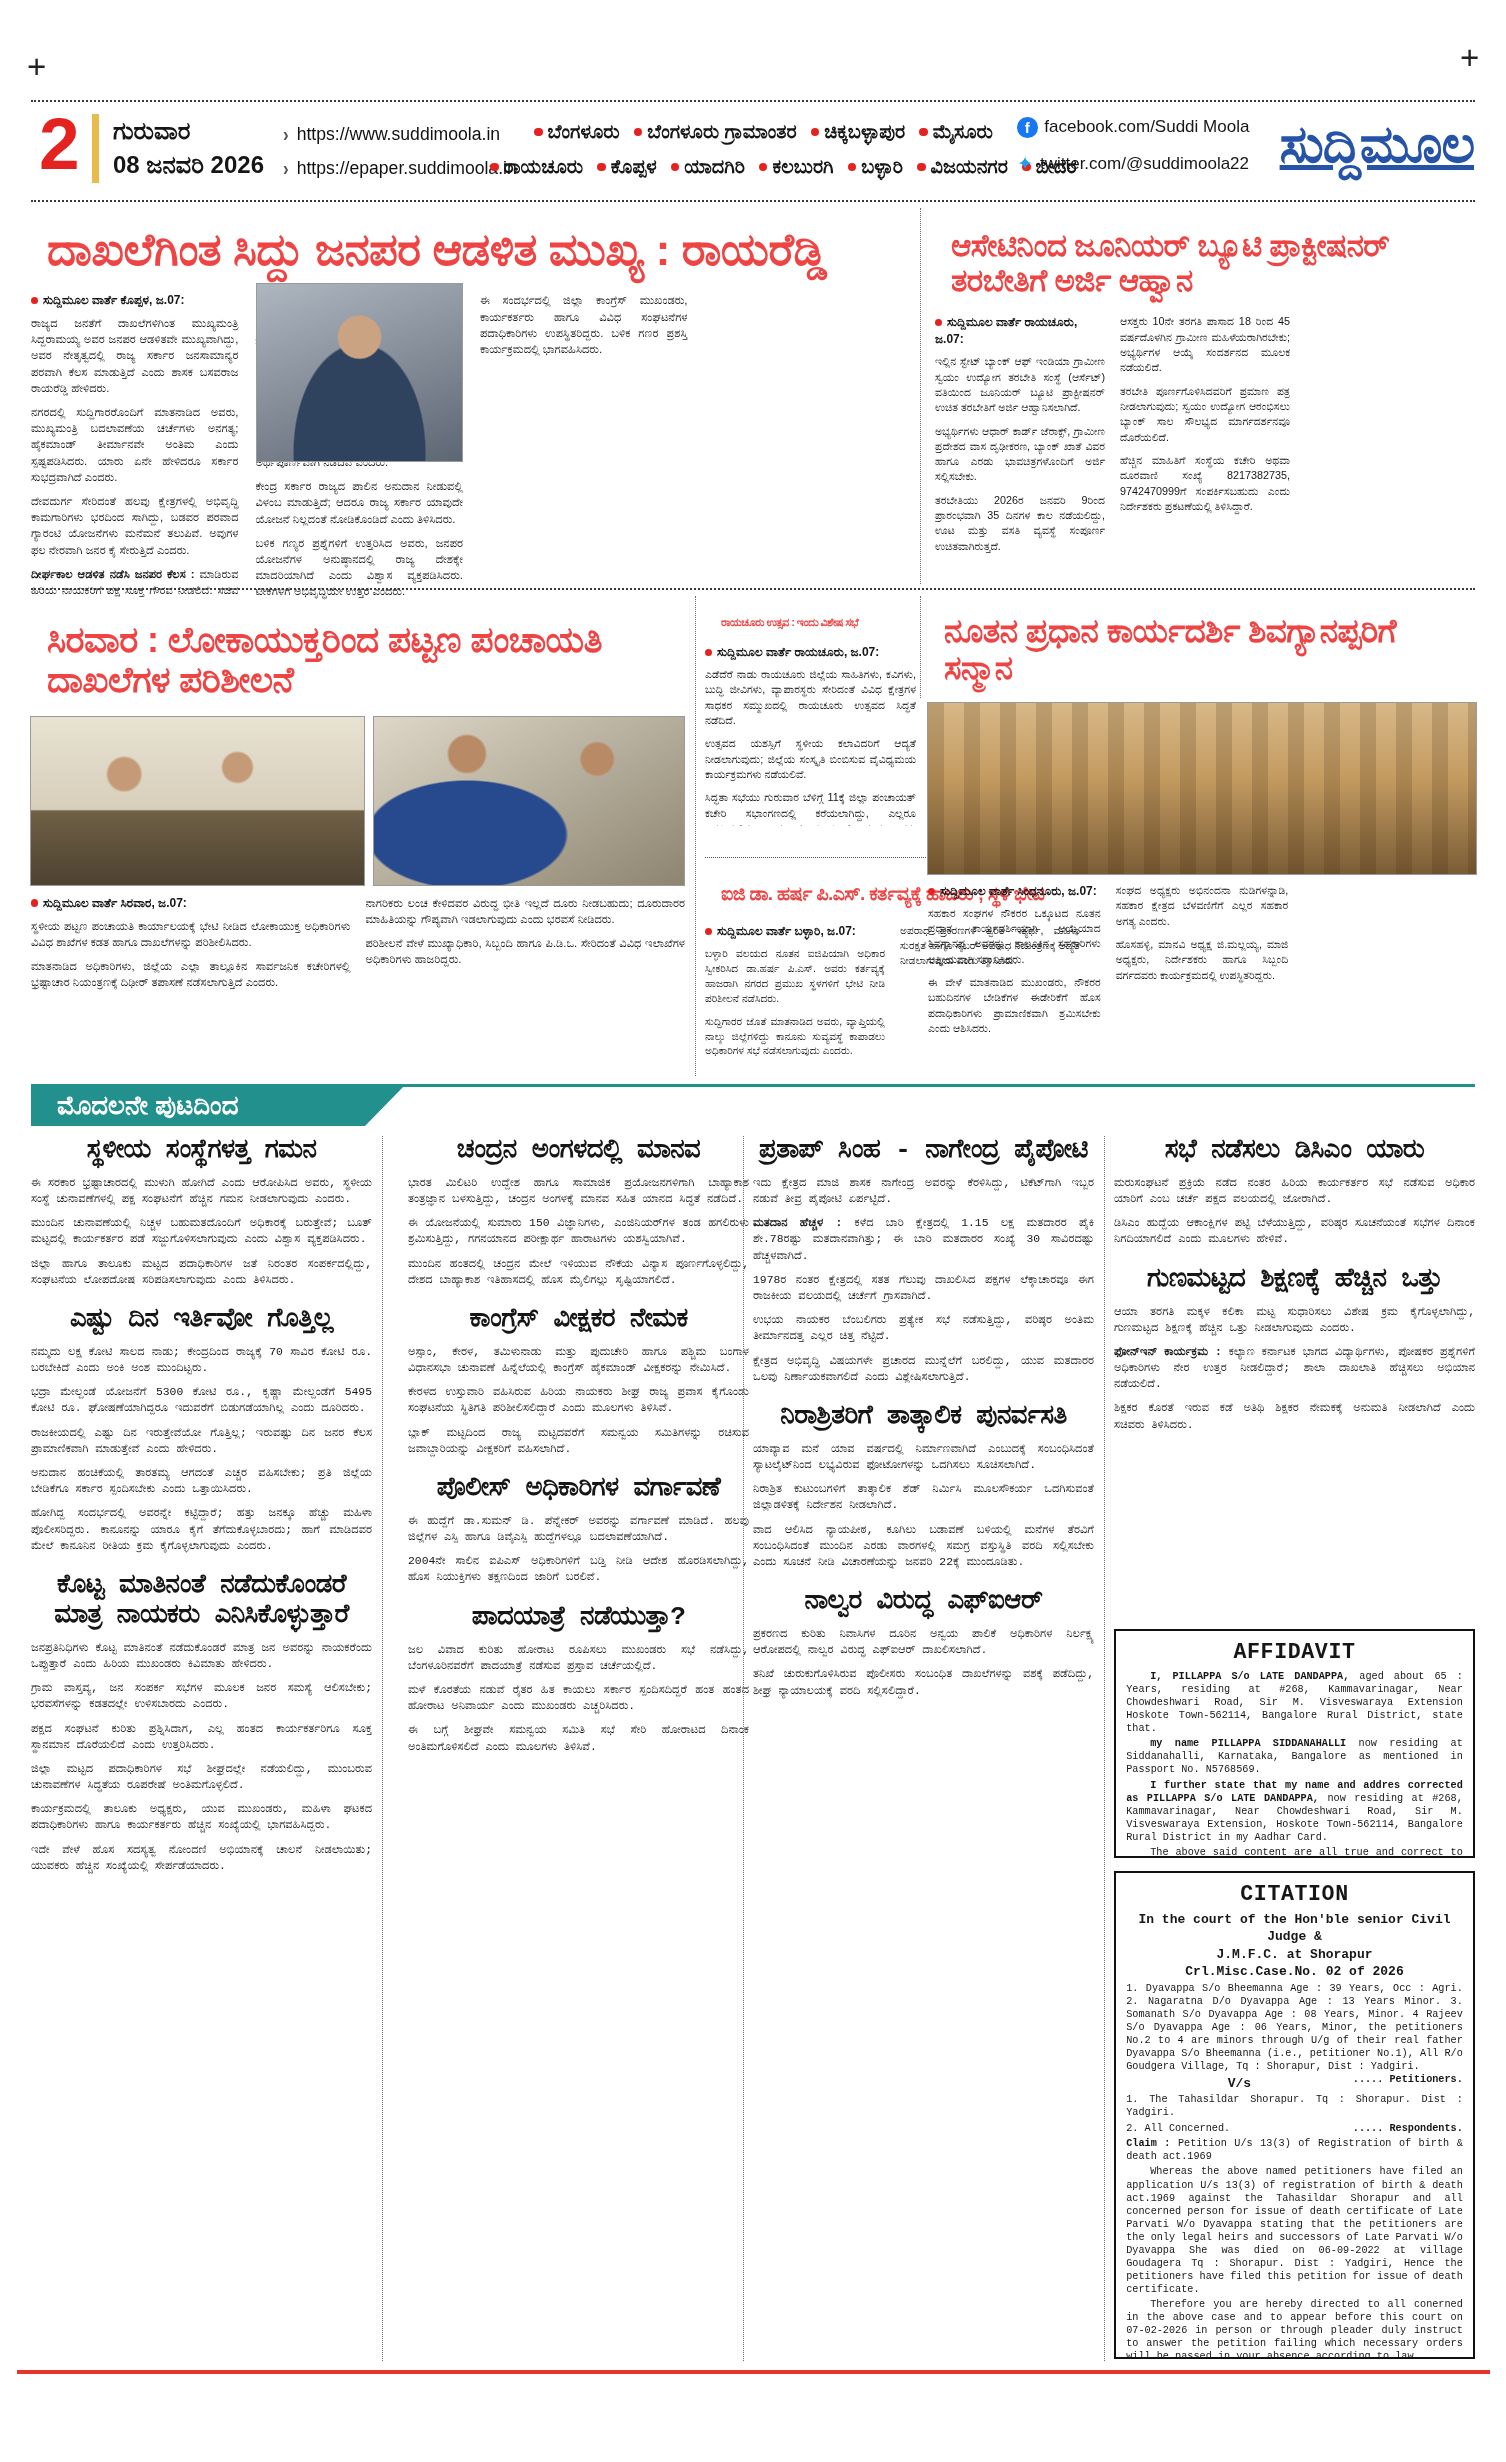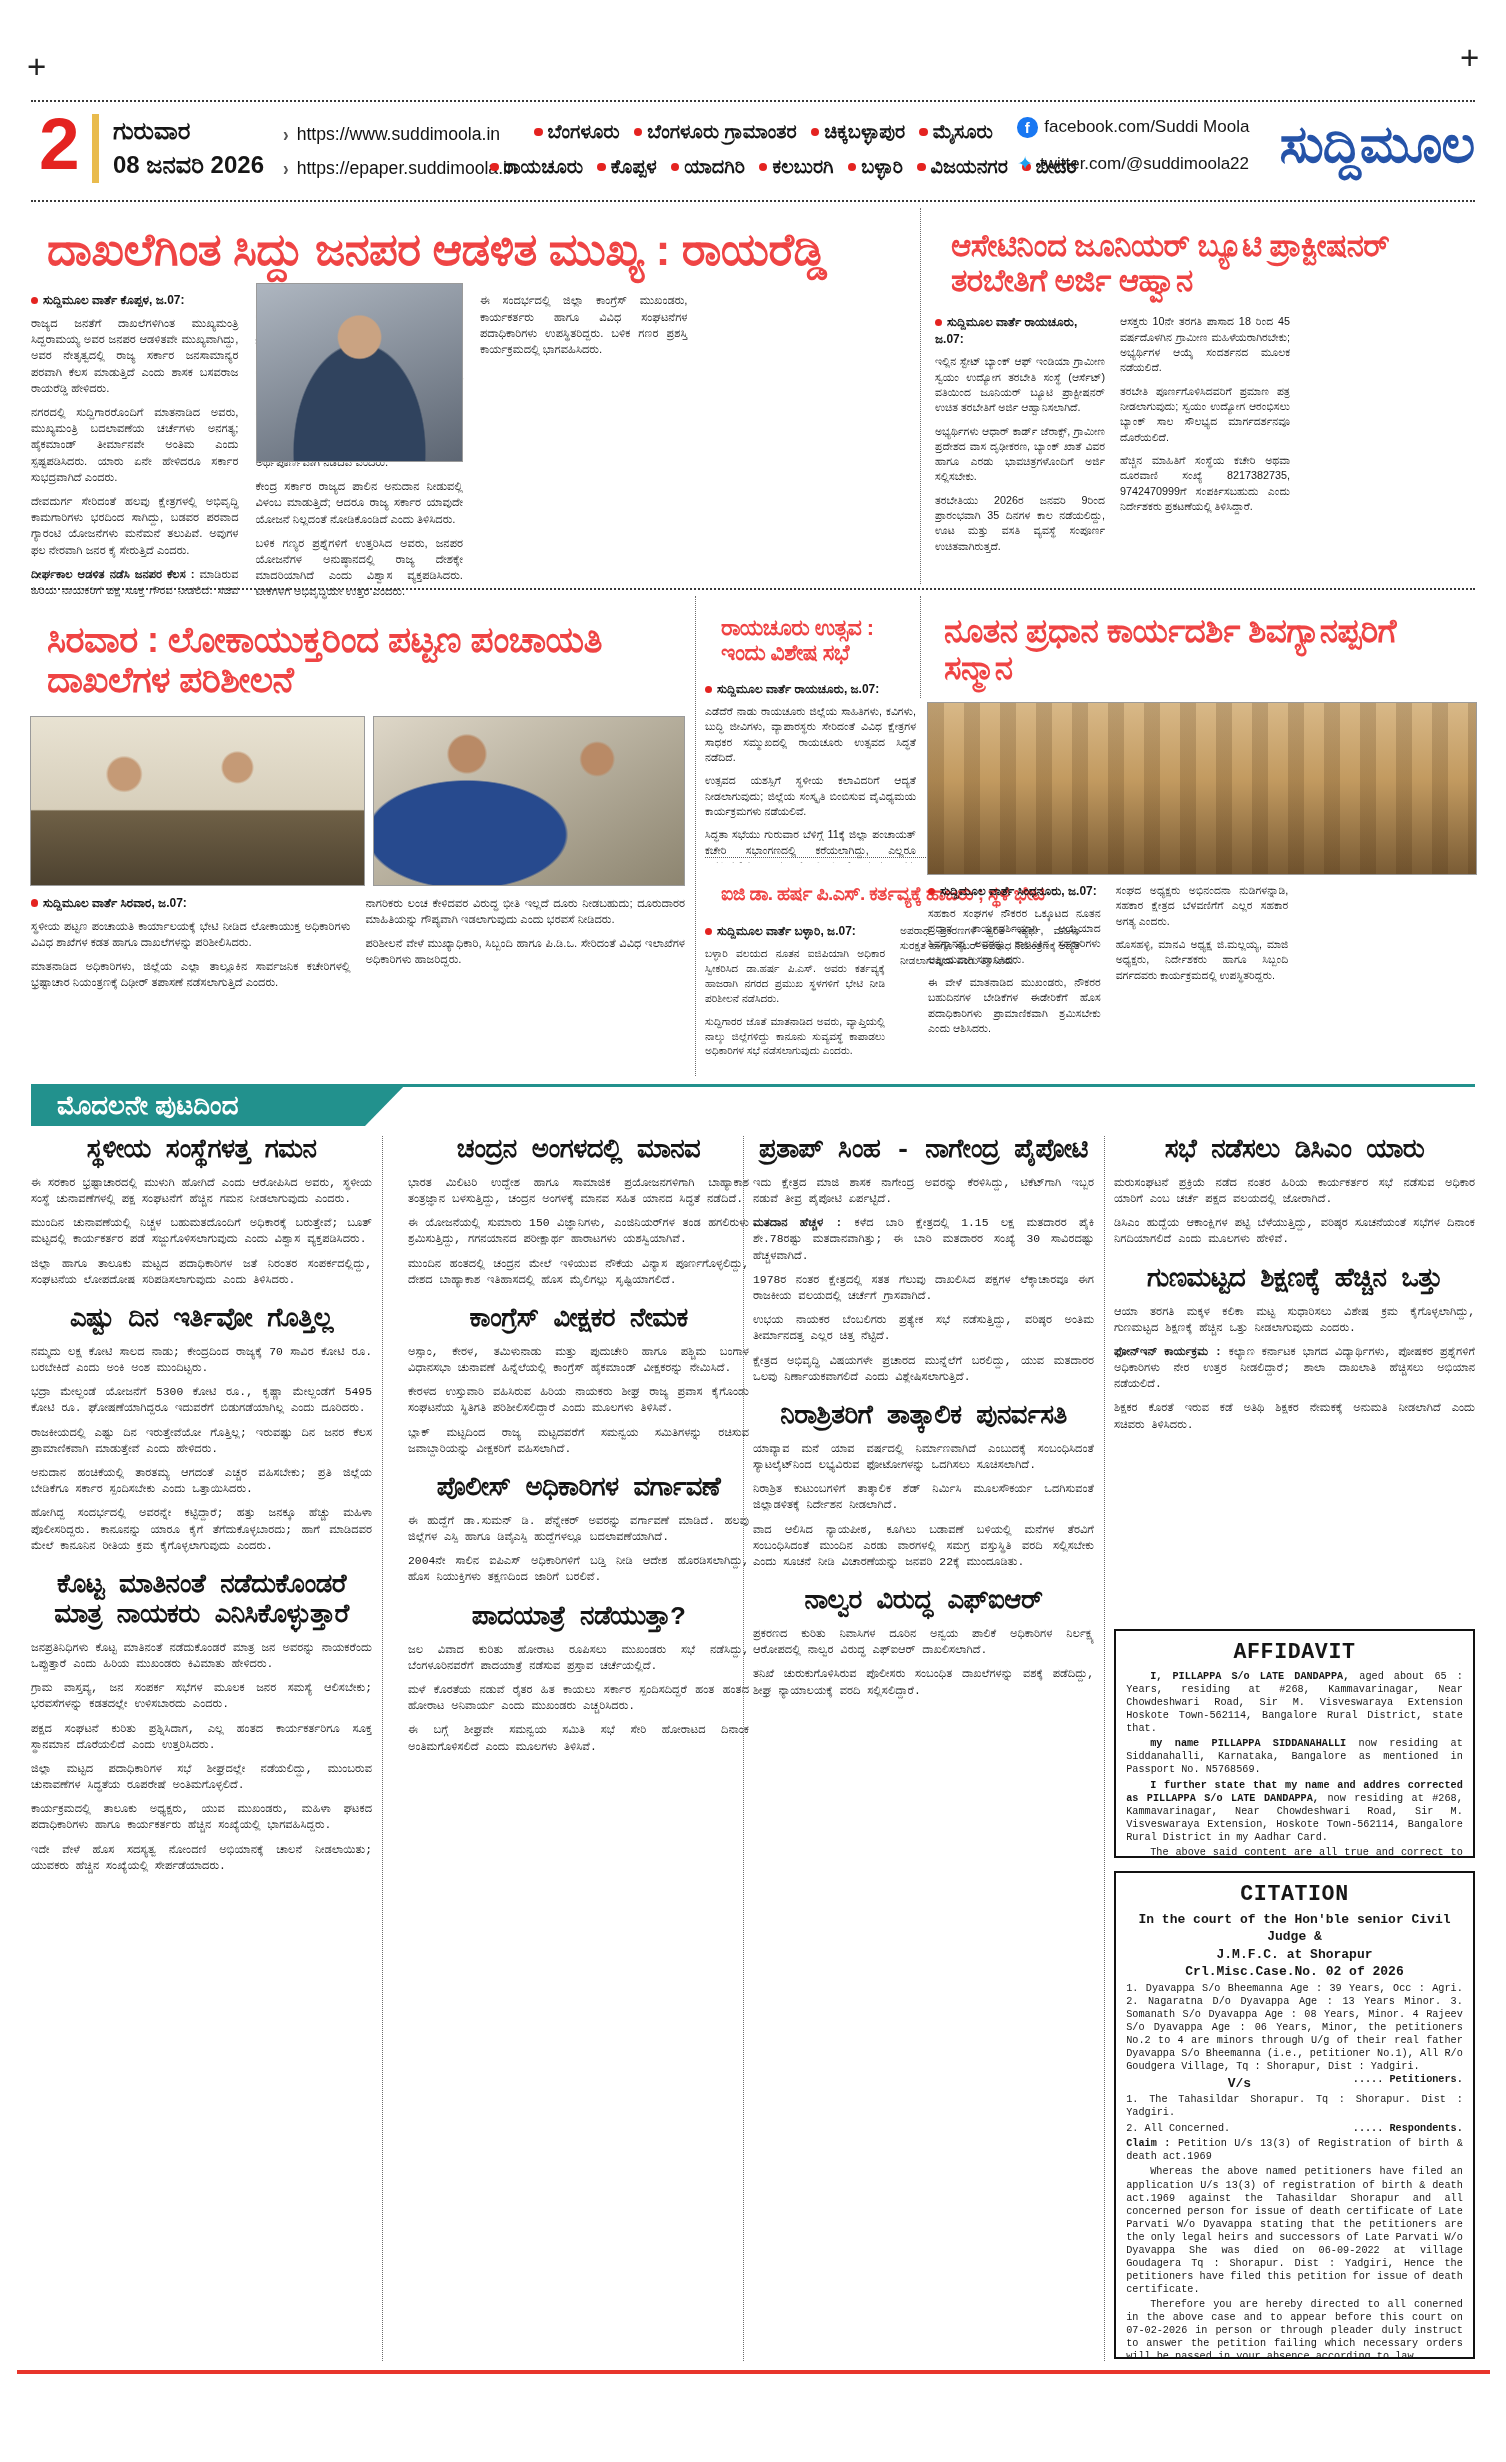--- a/index.html
+++ b/index.html
@@ -17,21 +17,21 @@
   .url{position:absolute;font-size:17.6px;color:#111;display:flex;gap:8px;align-items:center;}
   .chev{font-size:17px;color:#555;font-weight:700;transform:scaleY(1.2);}
   .cities{position:absolute;display:flex;gap:14px;font-size:19.3px;font-weight:700;white-space:nowrap;}
   .city{display:inline-flex;align-items:center;gap:5.1px;}
   .dot{width:8.5px;height:8.5px;border-radius:50%;background:#e42320;display:inline-block;flex:none;}
   .social{position:absolute;font-size:17px;display:flex;align-items:center;gap:6.8px;}
   .fb{width:20.5px;height:20.5px;border-radius:50%;background:#1877f2;color:#fff;font-weight:700;
       display:inline-flex;align-items:center;justify-content:center;font-size:15px;flex:none;}
   .tw{color:#1da1f2;font-size:19.3px;flex:none;}
   .masthead{position:absolute;right:33px;top:111px;width:222px;font-size:52px;font-weight:800;
-            color:#2553a8;letter-spacing:-1.1px;text-align:right;line-height:1.3;}
+            color:#2553a8;letter-spacing:-1.1px;text-align:right;line-height:1.3;text-decoration:underline;}
   
   .headline{font-weight:800;color:#ef4444;margin:16px;letter-spacing:-0.6px;line-height:1.12;}
   .dateline{margin:0 0 5.7px 0;font-size:12px;font-weight:700;}
   .dateline .dot{width:7.4px;height:7.4px;margin-right:4.5px;}
   .para{margin:0 0 8px 0;text-align:justify;}
   .body{font-size:11.4px;line-height:1.42;}
   .cols4{column-count:4;column-gap:17px;height:310px;overflow:hidden;column-fill:auto;}
   .cols3{column-count:3;column-gap:15px;overflow:hidden;column-fill:auto;}
   .cols2{column-count:2;column-gap:15px;overflow:hidden;column-fill:auto;}
   .photo{position:relative;outline:0.6px solid #9a9a9a;}
@@ -204,21 +204,21 @@
     <p class="para">ಸ್ಥಳೀಯ ಪಟ್ಟಣ ಪಂಚಾಯತಿ ಕಾರ್ಯಾಲಯಕ್ಕೆ ಭೇಟಿ ನೀಡಿದ ಲೋಕಾಯುಕ್ತ ಅಧಿಕಾರಿಗಳು ವಿವಿಧ ಶಾಖೆಗಳ ಕಡತ ಹಾಗೂ ದಾಖಲೆಗಳನ್ನು ಪರಿಶೀಲಿಸಿದರು.</p>
         <p class="para">ಮಾತನಾಡಿದ ಅಧಿಕಾರಿಗಳು, ಜಿಲ್ಲೆಯ ಎಲ್ಲಾ ತಾಲ್ಲೂಕಿನ ಸಾರ್ವಜನಿಕ ಕಚೇರಿಗಳಲ್ಲಿ ಭ್ರಷ್ಟಾಚಾರ ನಿಯಂತ್ರಣಕ್ಕೆ ದಿಢೀರ್ ತಪಾಸಣೆ ನಡೆಸಲಾಗುತ್ತಿದೆ ಎಂದರು.</p>
         <p class="para">ನಾಗರಿಕರು ಲಂಚ ಕೇಳಿದವರ ವಿರುದ್ಧ ಭೀತಿ ಇಲ್ಲದೆ ದೂರು ನೀಡಬಹುದು; ದೂರುದಾರರ ಮಾಹಿತಿಯನ್ನು ಗೌಪ್ಯವಾಗಿ ಇಡಲಾಗುವುದು ಎಂದು ಭರವಸೆ ನೀಡಿದರು.</p>
         <p class="para">ಪರಿಶೀಲನೆ ವೇಳೆ ಮುಖ್ಯಾಧಿಕಾರಿ, ಸಿಬ್ಬಂದಿ ಹಾಗೂ ಪಿ.ಡಿ.ಒ. ಸೇರಿದಂತೆ ವಿವಿಧ ಇಲಾಖೆಗಳ ಅಧಿಕಾರಿಗಳು ಹಾಜರಿದ್ದರು.</p>
       </div>
   </div>
 
   <div class="vrule" style="left:695px;top:596px;height:480px;"></div>
 
   <div style="position:absolute;left:705px;top:600px;width:211px;">
-    <h3 class="headline" style="font-size:22px;">ರಾಯಚೂರು ಉತ್ಸವ : ಇಂದು ವಿಶೇಷ ಸಭೆ</h3>
+    <h3 class="headline" style="font-size:11px;">ರಾಯಚೂರು ಉತ್ಸವ : ಇಂದು ವಿಶೇಷ ಸಭೆ</h3>
     <div class="body" style="margin-top:8px;height:182px;overflow:hidden;font-size:10.8px;">
       <p class="dateline"><span class="dot"></span><b>ಸುದ್ದಿಮೂಲ ವಾರ್ತೆ ರಾಯಚೂರು, ಜ.07:</b></p>
     <p class="para">ಎಡೆದೆರೆ ನಾಡು ರಾಯಚೂರು ಜಿಲ್ಲೆಯ ಸಾಹಿತಿಗಳು, ಕವಿಗಳು, ಬುದ್ಧಿ ಜೀವಿಗಳು, ವ್ಯಾಪಾರಸ್ಥರು ಸೇರಿದಂತೆ ವಿವಿಧ ಕ್ಷೇತ್ರಗಳ ಸಾಧಕರ ಸಮ್ಮುಖದಲ್ಲಿ ರಾಯಚೂರು ಉತ್ಸವದ ಸಿದ್ಧತೆ ನಡೆದಿದೆ.</p>
         <p class="para">ಉತ್ಸವದ ಯಶಸ್ಸಿಗೆ ಸ್ಥಳೀಯ ಕಲಾವಿದರಿಗೆ ಆದ್ಯತೆ ನೀಡಲಾಗುವುದು; ಜಿಲ್ಲೆಯ ಸಂಸ್ಕೃತಿ ಬಿಂಬಿಸುವ ವೈವಿಧ್ಯಮಯ ಕಾರ್ಯಕ್ರಮಗಳು ನಡೆಯಲಿವೆ.</p>
         <p class="para">ಸಿದ್ಧತಾ ಸಭೆಯು ಗುರುವಾರ ಬೆಳಿಗ್ಗೆ 11ಕ್ಕೆ ಜಿಲ್ಲಾ ಪಂಚಾಯತ್ ಕಚೇರಿ ಸಭಾಂಗಣದಲ್ಲಿ ಕರೆಯಲಾಗಿದ್ದು, ಎಲ್ಲರೂ ಆಗಮಿಸಬೇಕು ಎಂದು ಜಿಲ್ಲಾಧಿಕಾರಿ ಶಿವಾನಂದ ಅವರು ಪ್ರಕಟಣೆಯಲ್ಲಿ ತಿಳಿಸಿದ್ದಾರೆ.</p>
       </div>
   </div>
 
   <div style="position:absolute;left:705px;top:857px;width:375px;border-top:1.7px dotted #555;padding-top:9px;">
     <h3 class="headline" style="font-size:19px;white-space:nowrap;">ಐಜಿ ಡಾ. ಹರ್ಷ ಪಿ.ಎಸ್. ಕರ್ತವ್ಯಕ್ಕೆ ಹಾಜರು ; ಸ್ಥಳ ಭೇಟಿ</h3>

